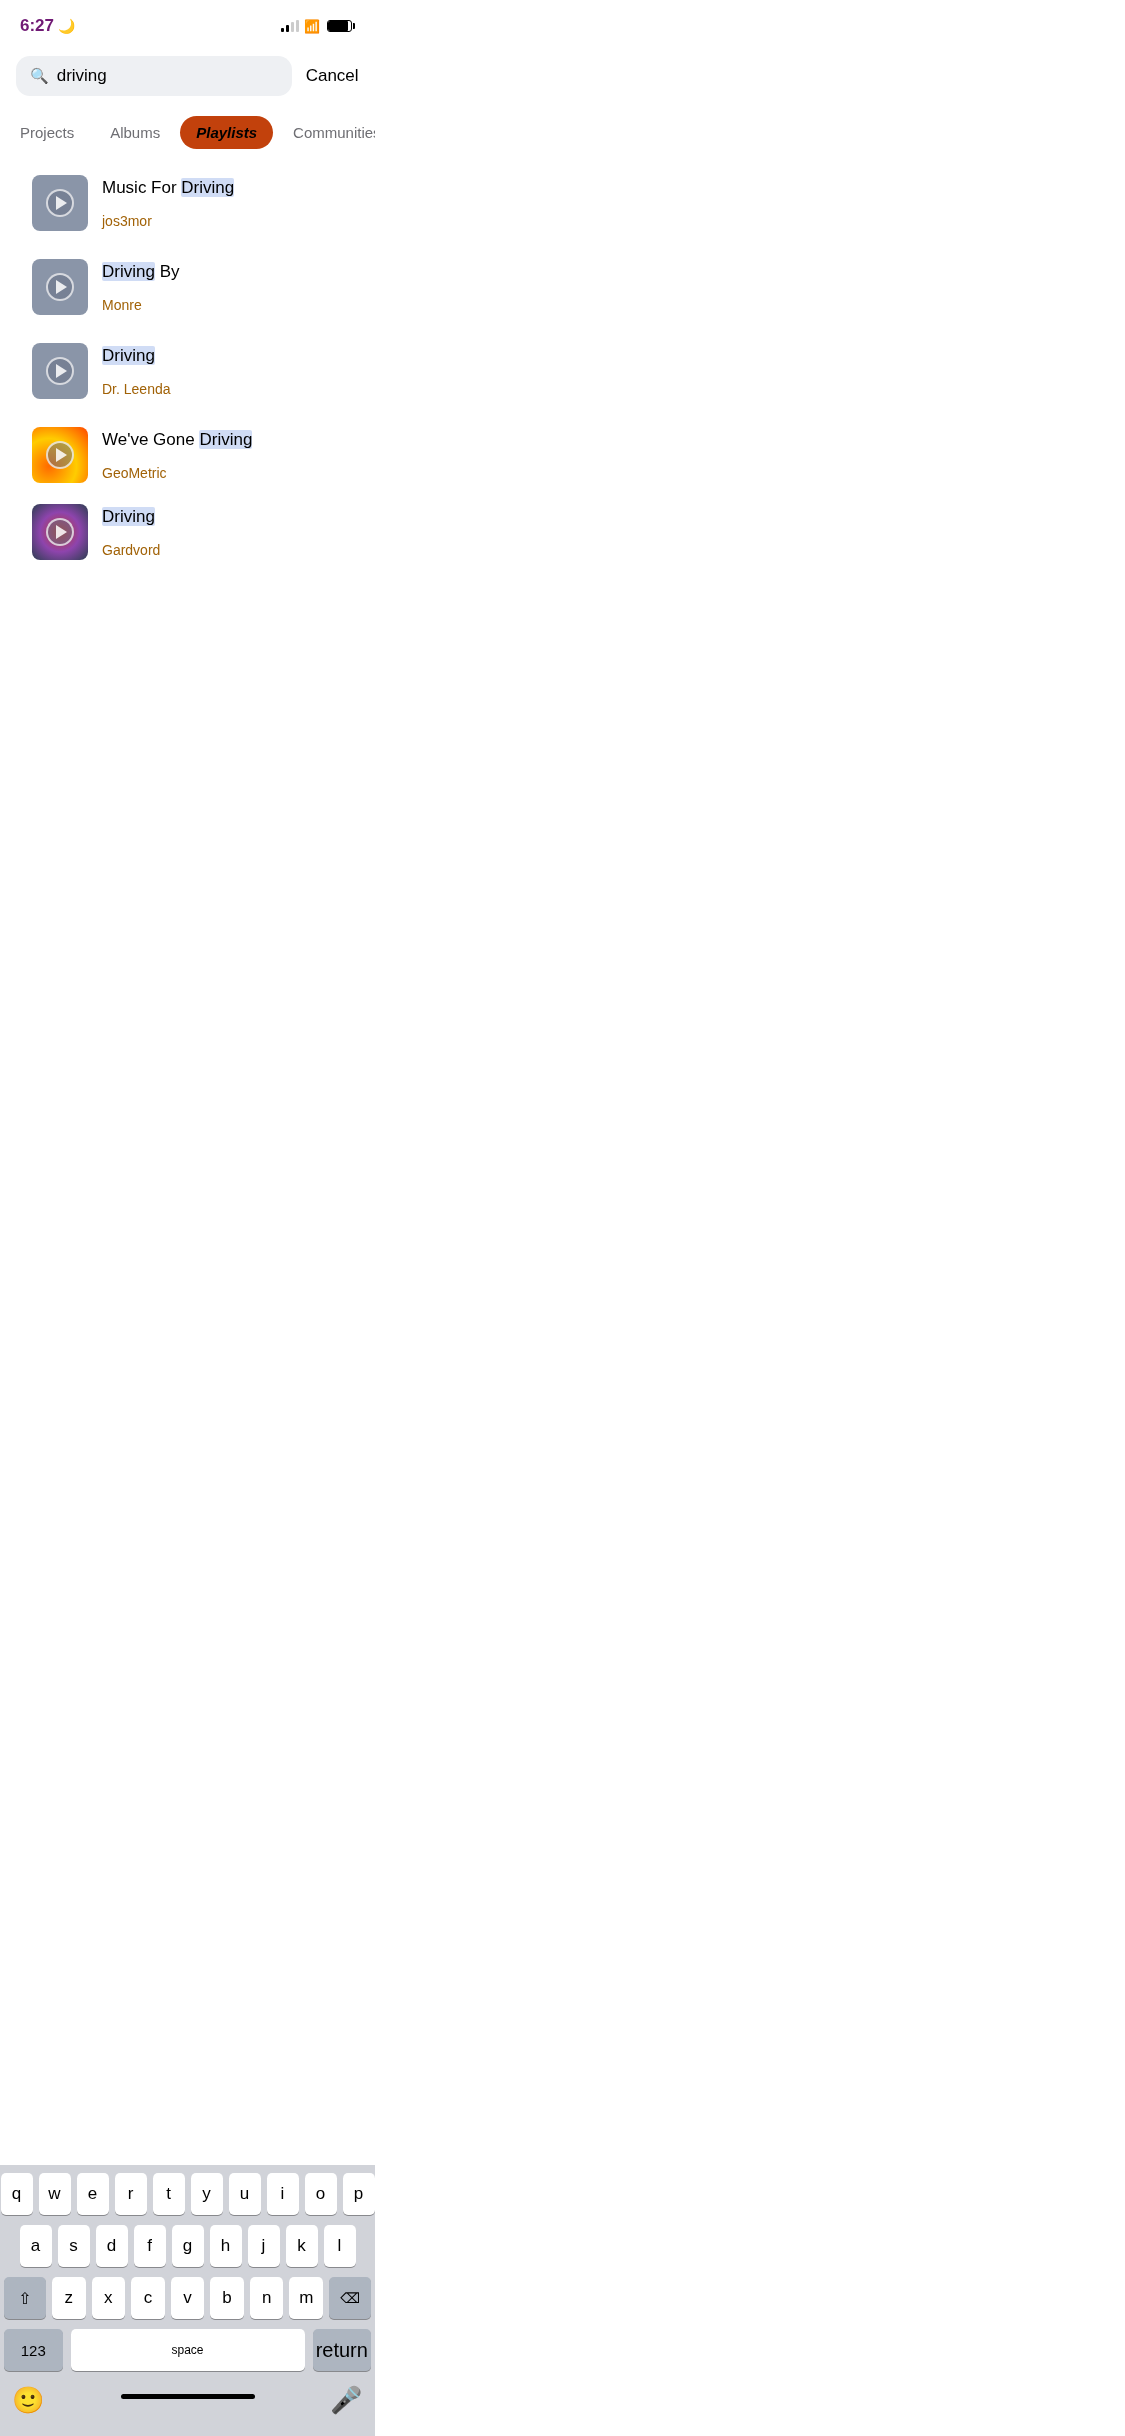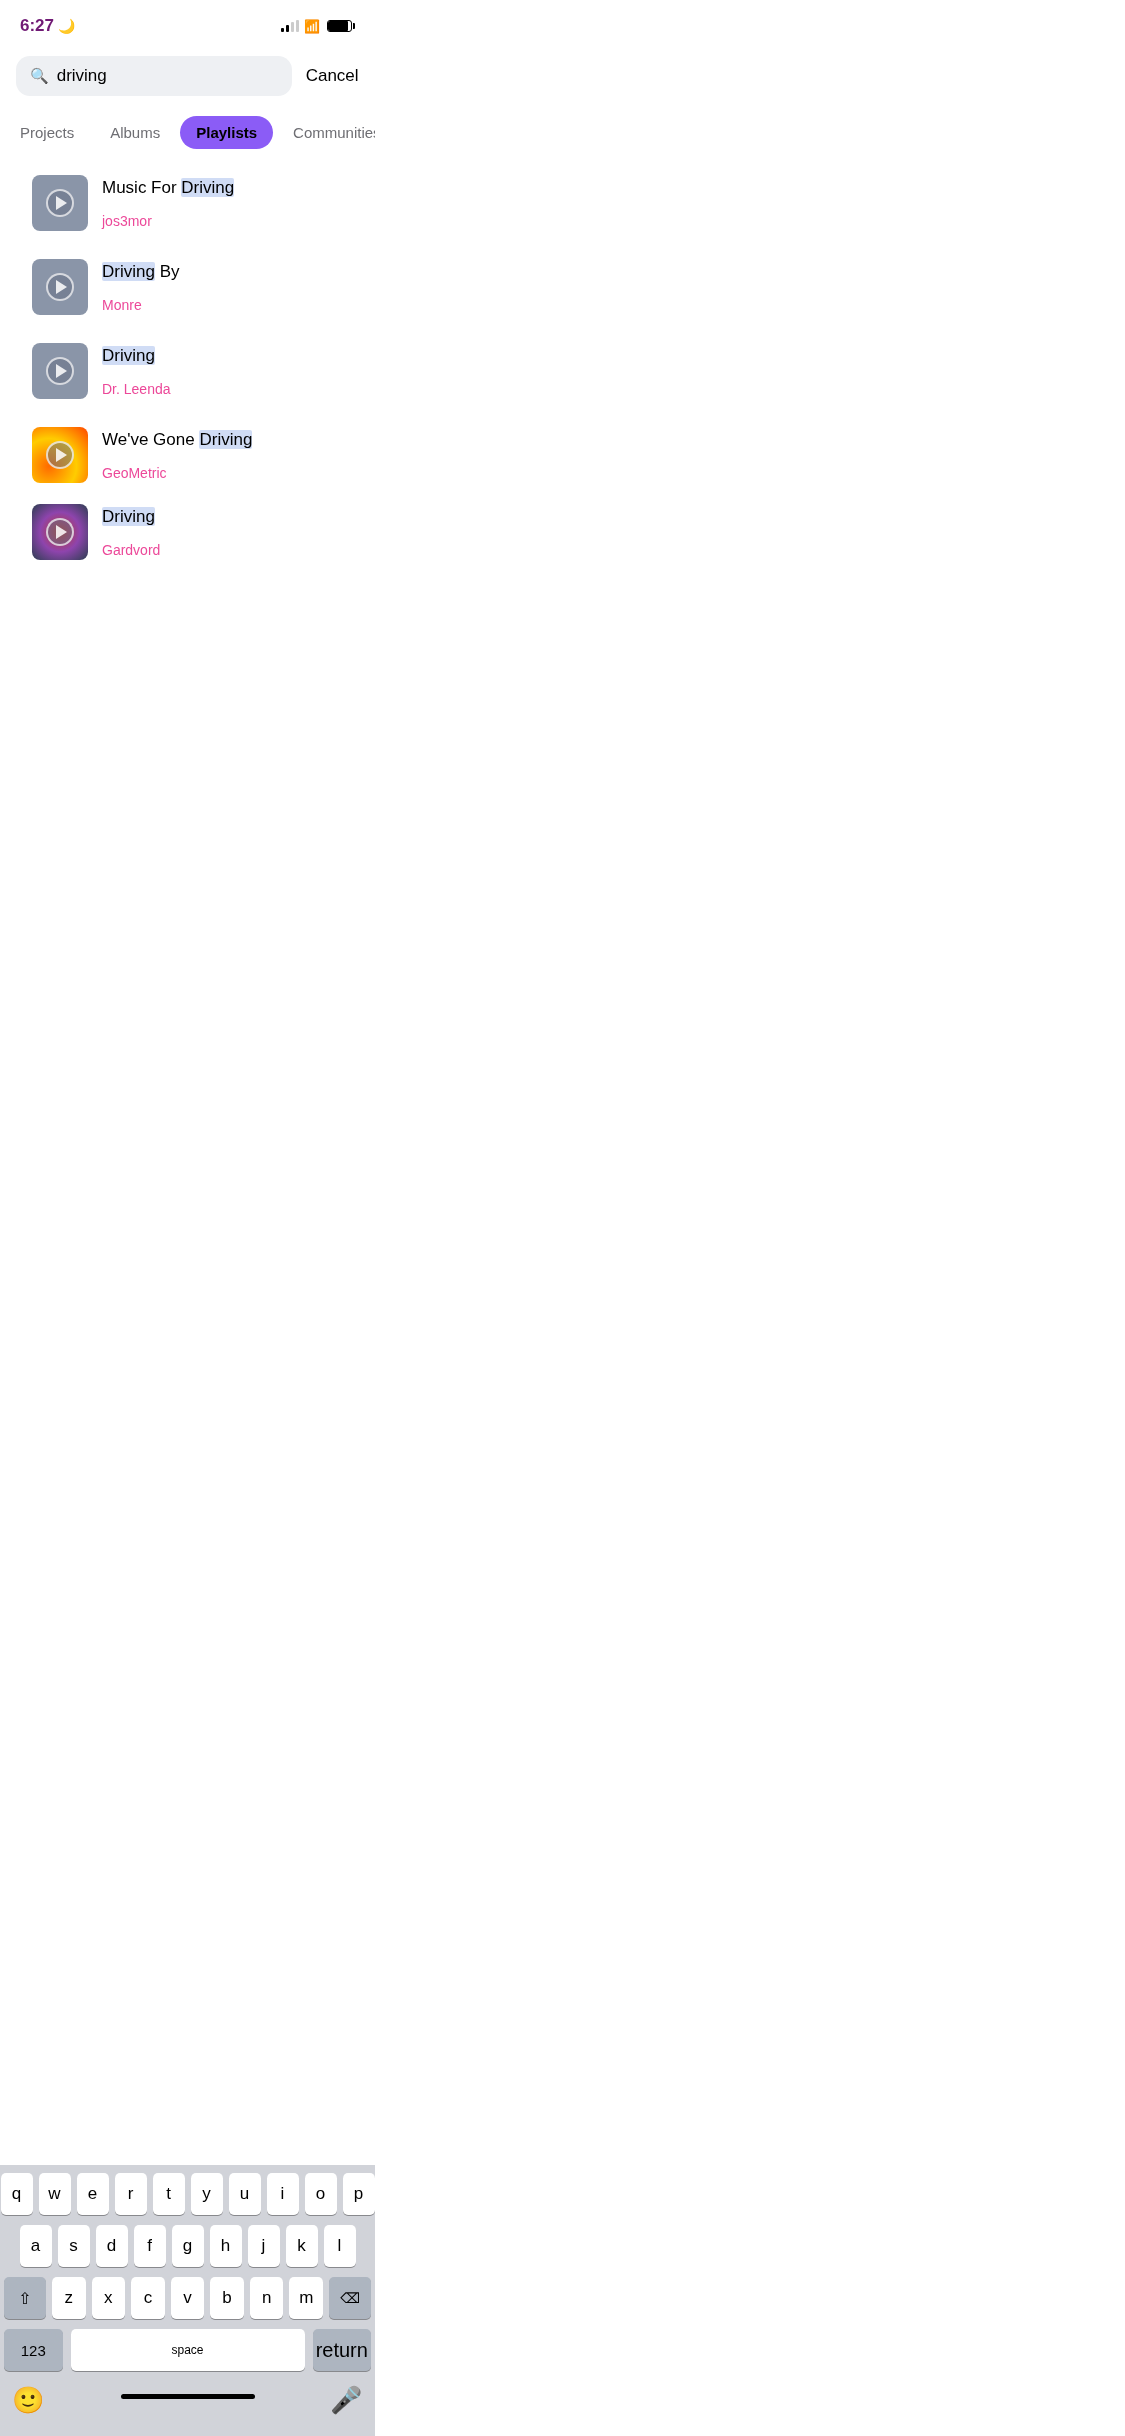--- a/index.html
+++ b/index.html
@@ -120,23 +120,24 @@
     .filter-tab {
       padding: 8px 16px;
       border-radius: 20px;
       font-size: 15px;
       cursor: pointer;
       white-space: nowrap;
       border: none;
       background: none;
     }
     .filter-tab.active {
-      background: #8b5cf6;
+      background: #c2410c;
       font-weight: 600;
       color: #000;
+      font-style: italic;
     }
     .filter-tab.inactive {
       color: #6e6e73;
       font-weight: 400;
     }
 
     
     .playlist-list {
       padding: 0 16px;
     }
@@ -189,21 +190,21 @@
       font-weight: 500;
       color: #000;
       line-height: 1.3;
     }
     .playlist-title .highlight {
       background-color: #d0dcf5;
       border-radius: 2px;
     }
     .playlist-creator {
       font-size: 14px;
-      color: #ec4899;
+      color: #a16207;
       margin-top: 14px;
     }
 
     
     .keyboard {
       position: fixed;
       bottom: 0;
       left: 0;
       width: 375px;
       background: #d1d3d9;

